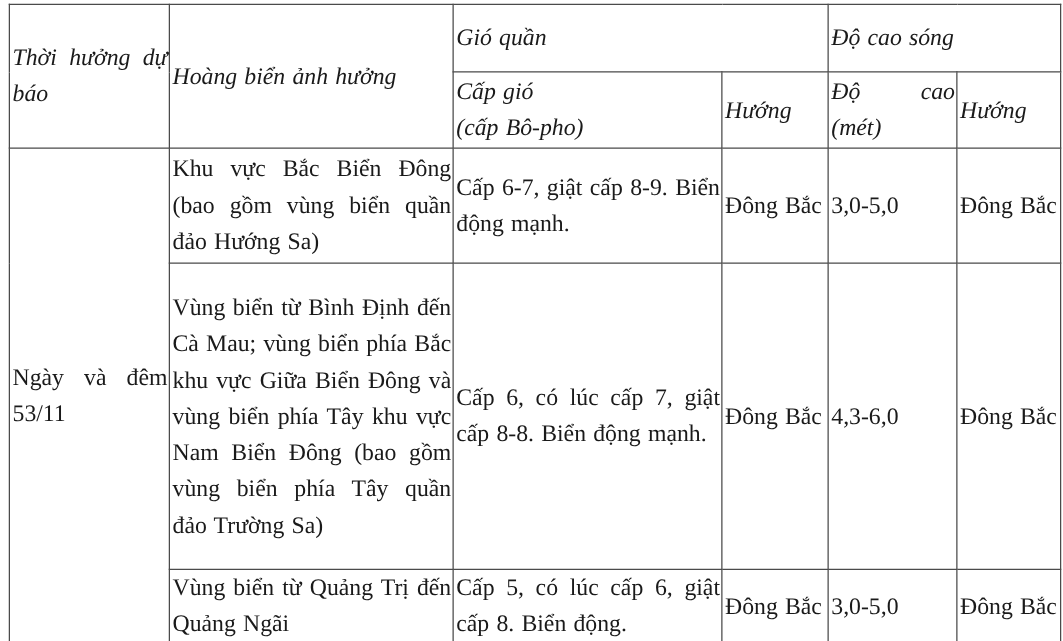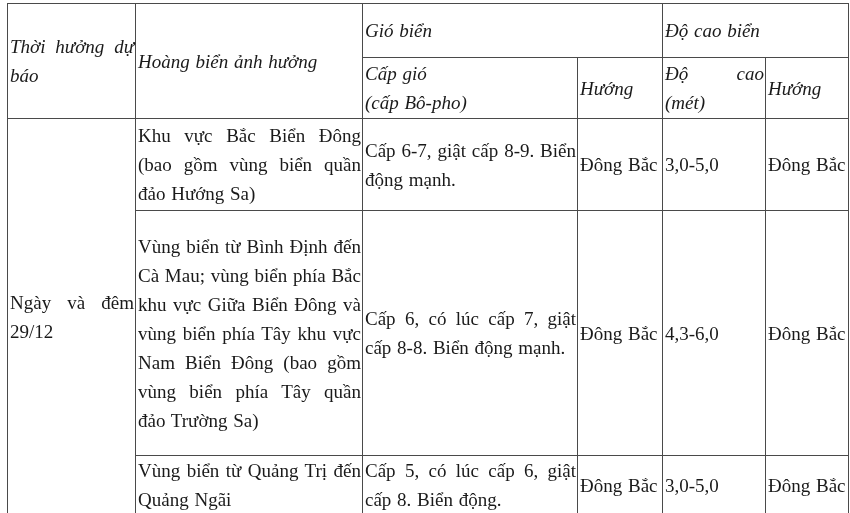--- a/index.html
+++ b/index.html
@@ -34,35 +34,35 @@
     <col style="width:227px">
     <col style="width:215px">
     <col style="width:85px">
     <col style="width:103px">
     <col style="width:83px">
   </colgroup>
   <tbody>
       <tr style="height:54px">
     <td class="hdr" rowspan="2">Thời hưởng dự báo</td>
     <td class="hdr" rowspan="2">Hoàng biển ảnh hưởng</td>
-    <td class="hdr" colspan="2">Gió biển</td>
-    <td class="hdr" colspan="2">Độ cao biển</td>
+    <td class="hdr" colspan="2">Gió quần</td>
+    <td class="hdr" colspan="2">Độ cao sóng</td>
   </tr>
   <tr style="height:61px">
     <td class="hdr">
       <div>Cấp gió</div>
       <div>(cấp Bô-pho)</div>
     </td>
     <td class="hdr">Hướng</td>
     <td class="hdr">Độ cao (mét)</td>
     <td class="hdr">Hướng</td>
   </tr>
 
   <tr style="height:92px">
-    <td rowspan="3">Ngày và đêm 29/12</td>
+    <td rowspan="3">Ngày và đêm 53/11</td>
     <td>Khu vực Bắc Biển Đông (bao gồm vùng biển quần đảo Hướng Sa)</td>
     <td>Cấp 6-7, giật cấp 8-9. Biển động mạnh.</td>
     <td>Đông Bắc</td>
     <td>3,0-5,0</td>
     <td>Đông Bắc</td>
   </tr>
   <tr style="height:245px">
     <td>Vùng biển từ Bình Định đến Cà Mau; vùng biển phía Bắc khu vực Giữa Biển Đông và vùng biển phía Tây khu vực Nam Biển Đông (bao gồm vùng biển phía Tây quần đảo Trường Sa)</td>
     <td>Cấp 6, có lúc cấp 7, giật cấp 8-8. Biển động mạnh.</td>
     <td>Đông Bắc</td>

